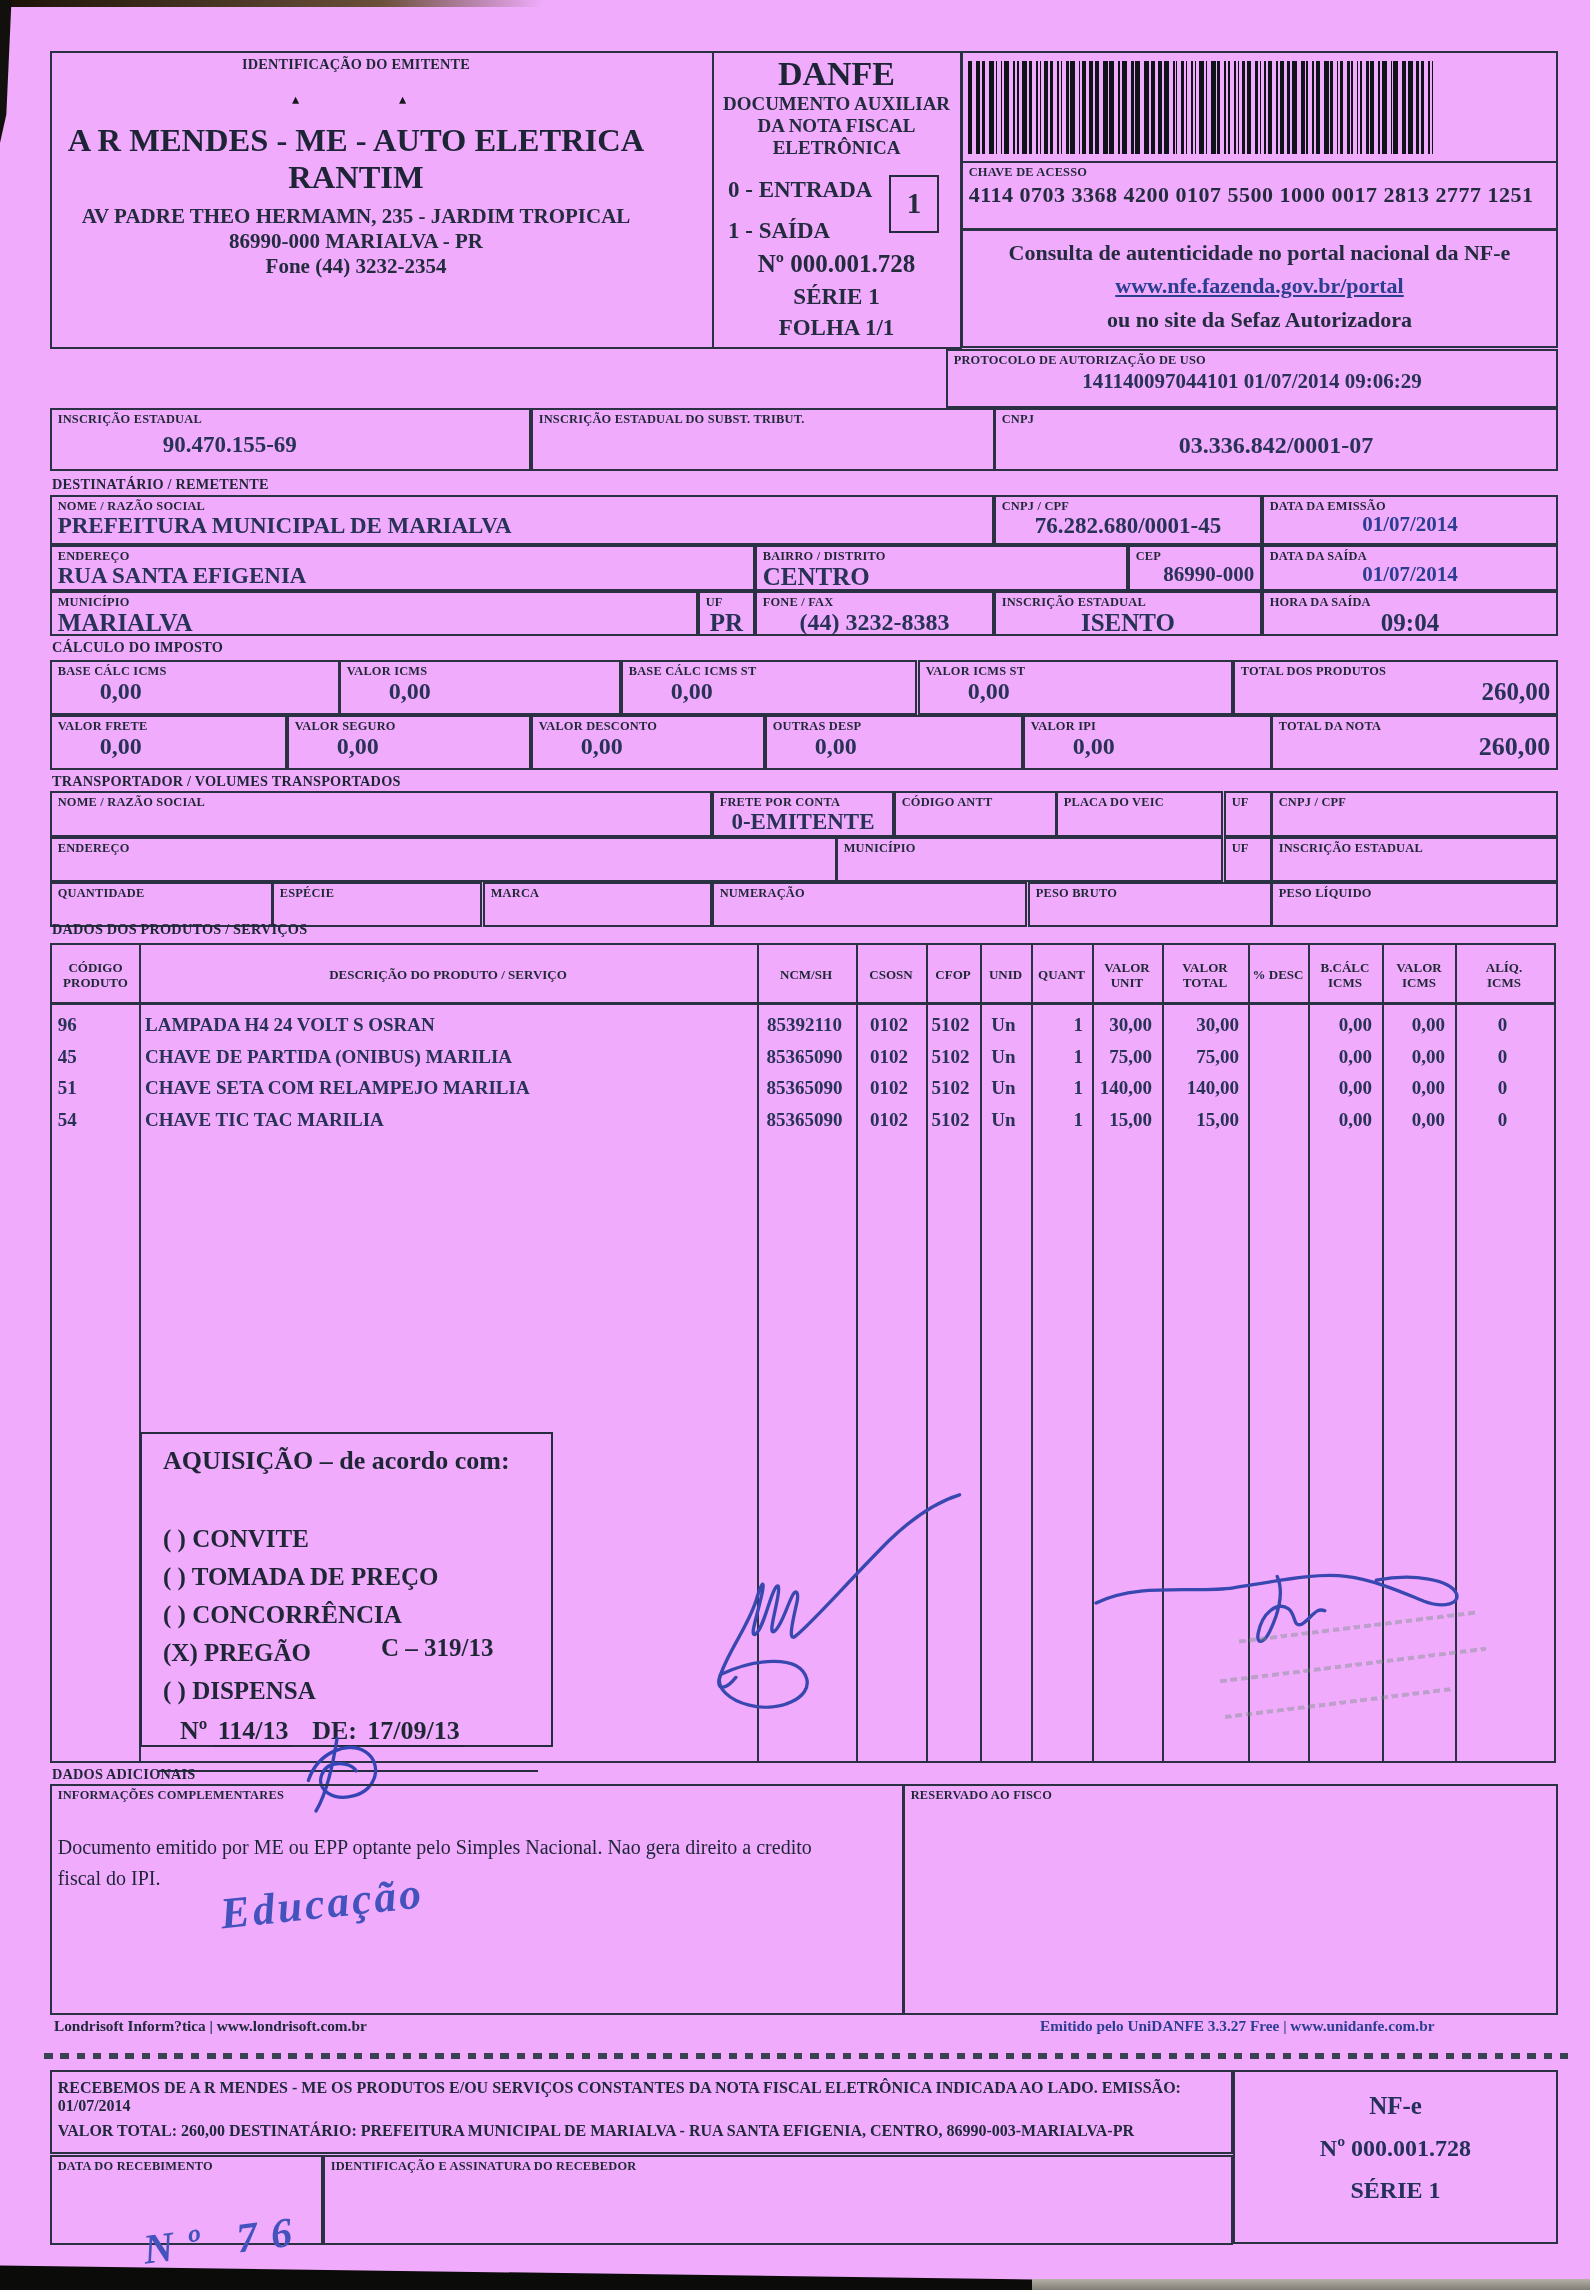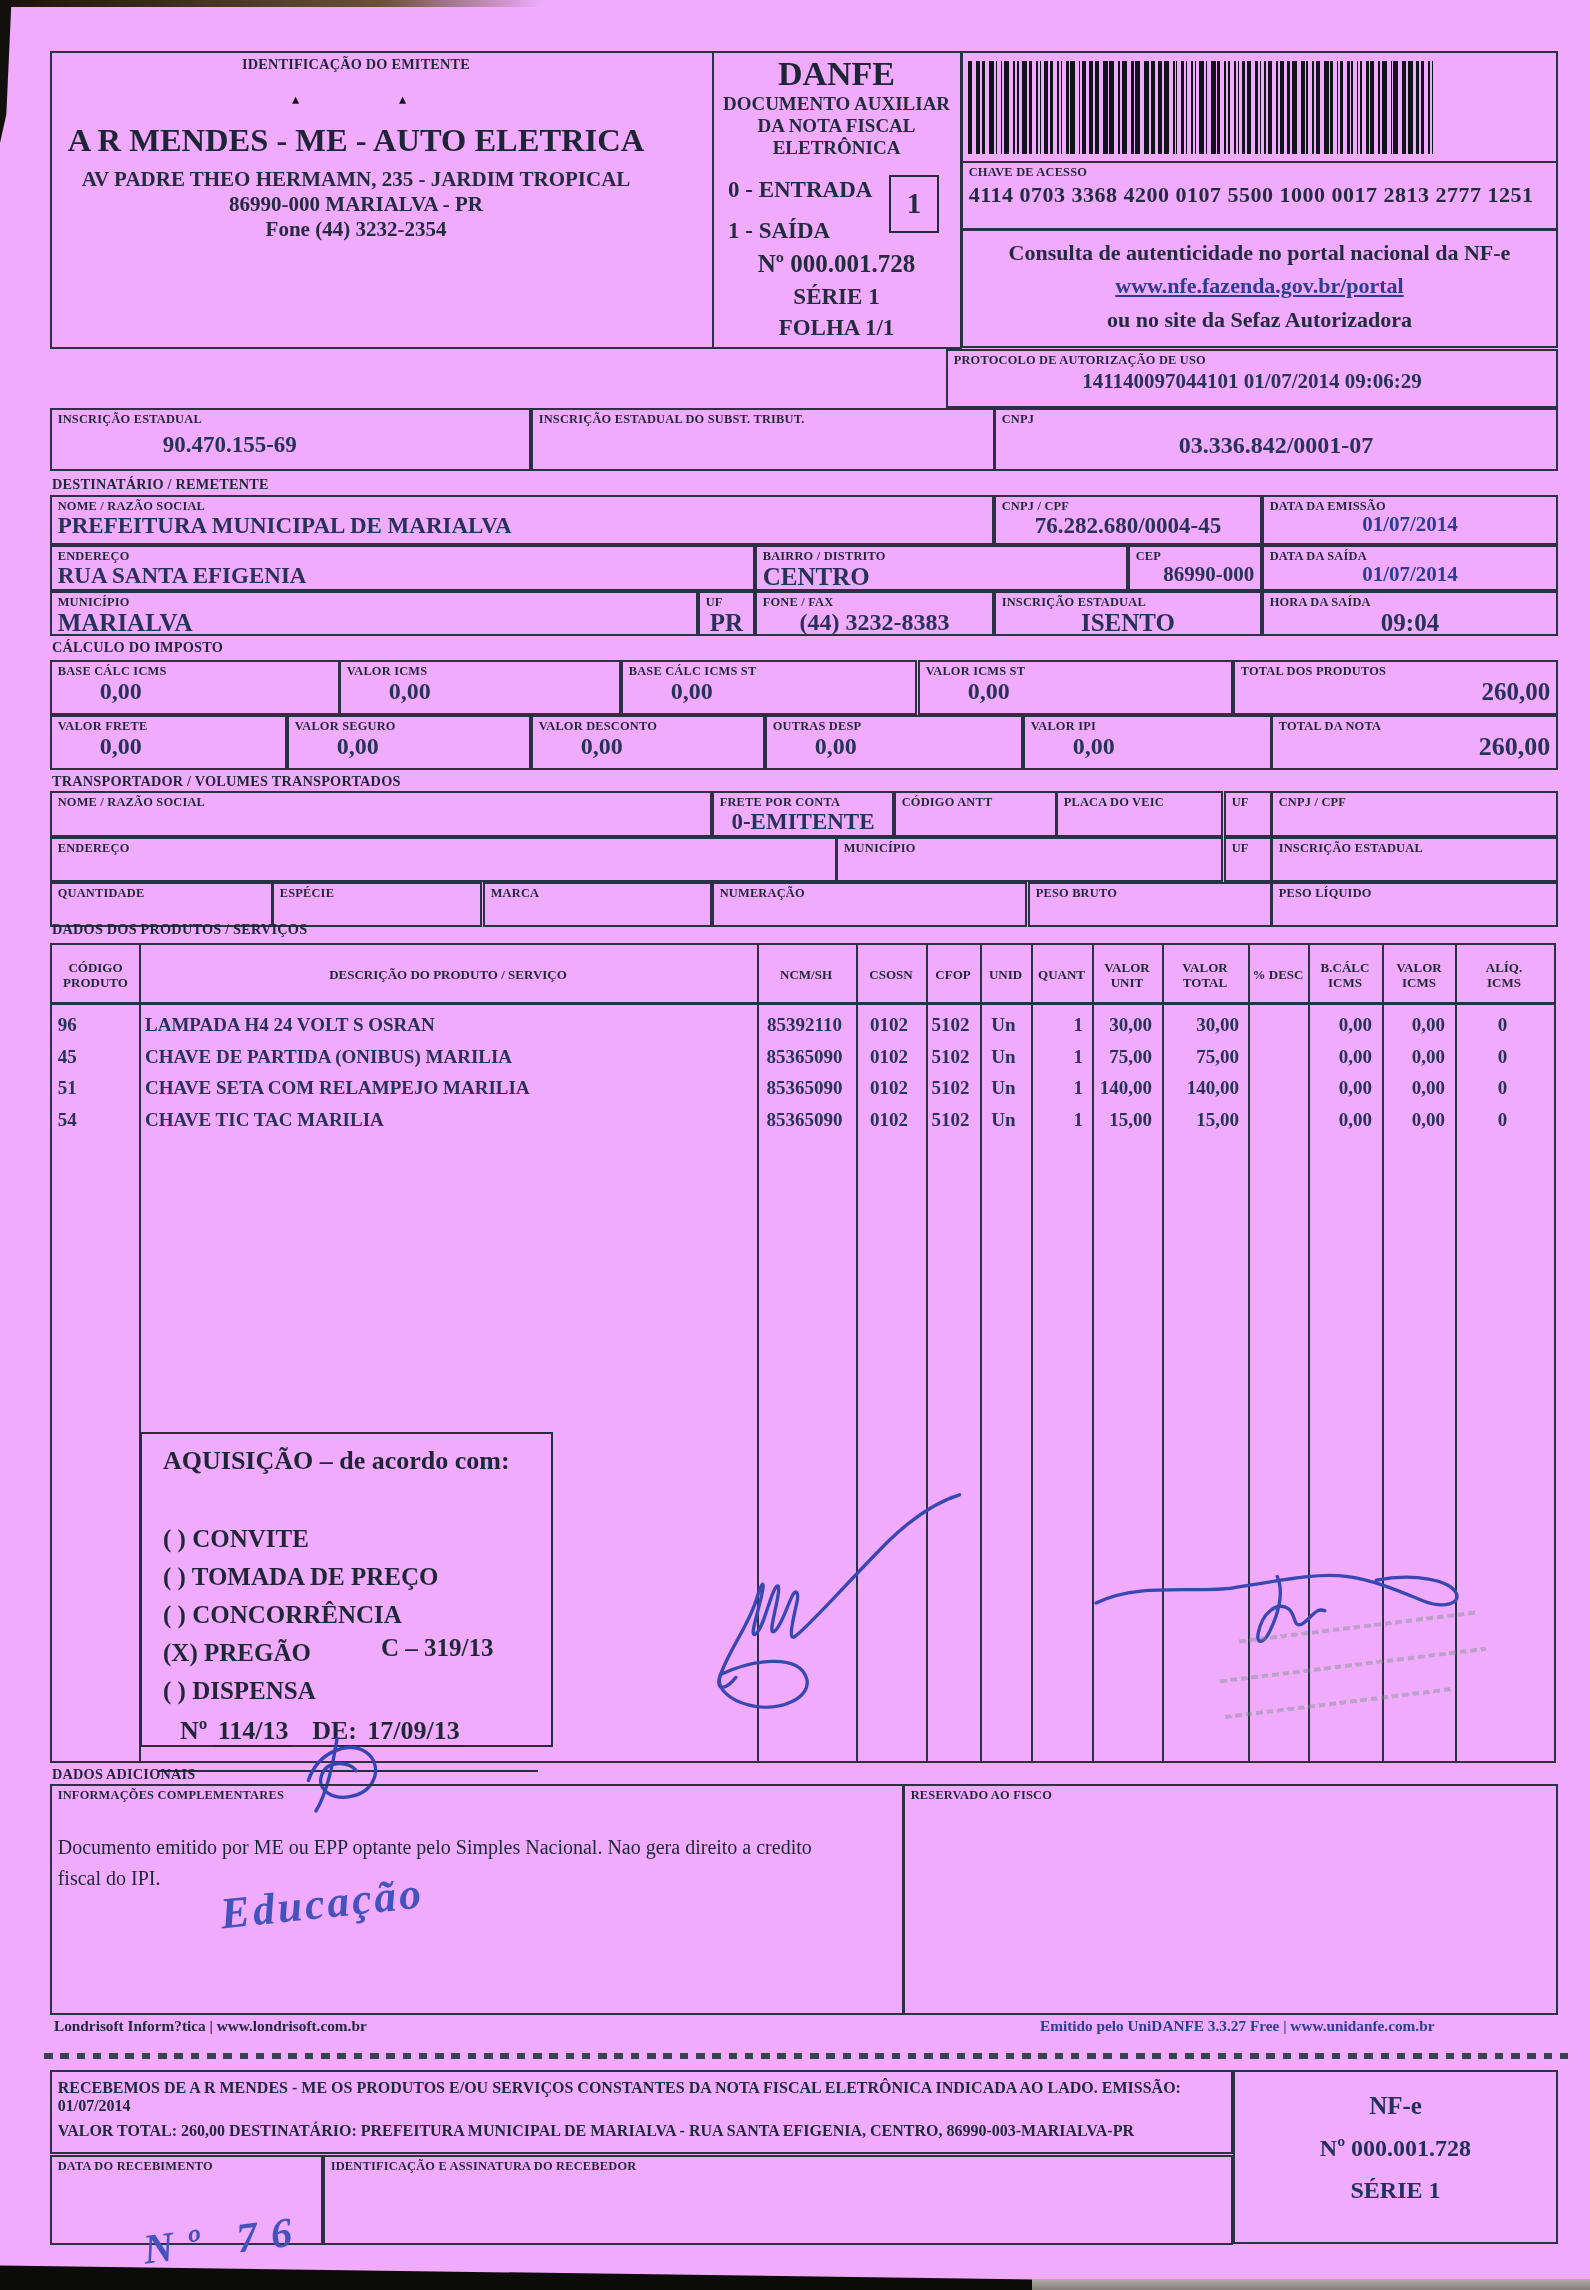--- a/index.html
+++ b/index.html
@@ -32,20 +32,21 @@
   <div class="abs" style="left:7.6px;top:0;width:535px;height:6.7px;background:linear-gradient(90deg,#1d1208,#6b503a 70%,rgba(0,0,0,0));"></div>
   <div class="abs" style="left:0;top:0;width:11.5px;height:143px;background:#12100d;clip-path:polygon(0 0,100% 0,55% 80%,0 100%);"></div>
 
   <div class="cell" style="left:50px;top:51px;width:664px;height:298px;"></div>
 
   <div class="abs" style="left:55px;top:57px;width:602px;">
     <div class="center lbl" style="font-size:14.3px;">IDENTIFICAÇÃO DO EMITENTE</div>
     <div class="abs" style="left:237px;top:34px;font-size:14.3px;color:#15171c;">▴</div>
     <div class="abs" style="left:344px;top:34px;font-size:14.3px;color:#15171c;">▴</div>
     <div class="center" style="margin-top:50px;font-size:32.5px;font-weight:bold;color:#1d2436;">A R MENDES - ME - AUTO ELETRICA</div>
+    <div class="center" style="font-size:32.5px;font-weight:bold;color:#1d2436;">RANTIM</div>
     <div class="center" style="margin-top:7.6px;font-size:21px;font-weight:bold;">AV PADRE THEO HERMAMN, 235 - JARDIM TROPICAL</div>
     <div class="center" style="font-size:21px;font-weight:bold;">86990-000 MARIALVA - PR</div>
     <div class="center" style="font-size:21px;font-weight:bold;">Fone (44) 3232-2354</div>
   </div>
 
   <div class="cell" style="left:712px;top:51px;width:250px;height:298px;"></div>
   <div class="abs center" style="left:716px;top:55px;width:241px;">
     <div style="font-size:34px;font-weight:bold;color:#1d2436;">DANFE</div>
     <div style="font-size:19px;font-weight:bold;">DOCUMENTO AUXILIAR</div>
     <div style="font-size:19px;font-weight:bold;">DA NOTA FISCAL</div>
@@ -172,21 +173,21 @@
   </div>
 
   <div class="seclbl" style="left:52px;top:476px;">DESTINATÁRIO / REMETENTE</div>
 
   <div class="cell" style="left:50px;top:495px;width:944px;height:50px;">
     <div class="lbl">NOME / RAZÃO SOCIAL</div>
     <div class="val" style="font-size:23px;">PREFEITURA MUNICIPAL DE MARIALVA</div>
   </div>
   <div class="cell" style="left:994px;top:495px;width:268px;height:50px;">
     <div class="lbl">CNPJ / CPF</div>
-    <div class="val vc" style="font-size:23px;">76.282.680/0004-45</div>
+    <div class="val vc" style="font-size:23px;">76.282.680/0001-45</div>
   </div>
   <div class="cell" style="left:1262px;top:495px;width:296px;height:50px;">
     <div class="lbl">DATA DA EMISSÃO</div>
     <div class="val vc blue">01/07/2014</div>
   </div>
 
   <div class="cell" style="left:50px;top:545px;width:705px;height:46px;">
     <div class="lbl">ENDEREÇO</div>
     <div class="val" style="font-size:23px;">RUA SANTA EFIGENIA</div>
   </div>

